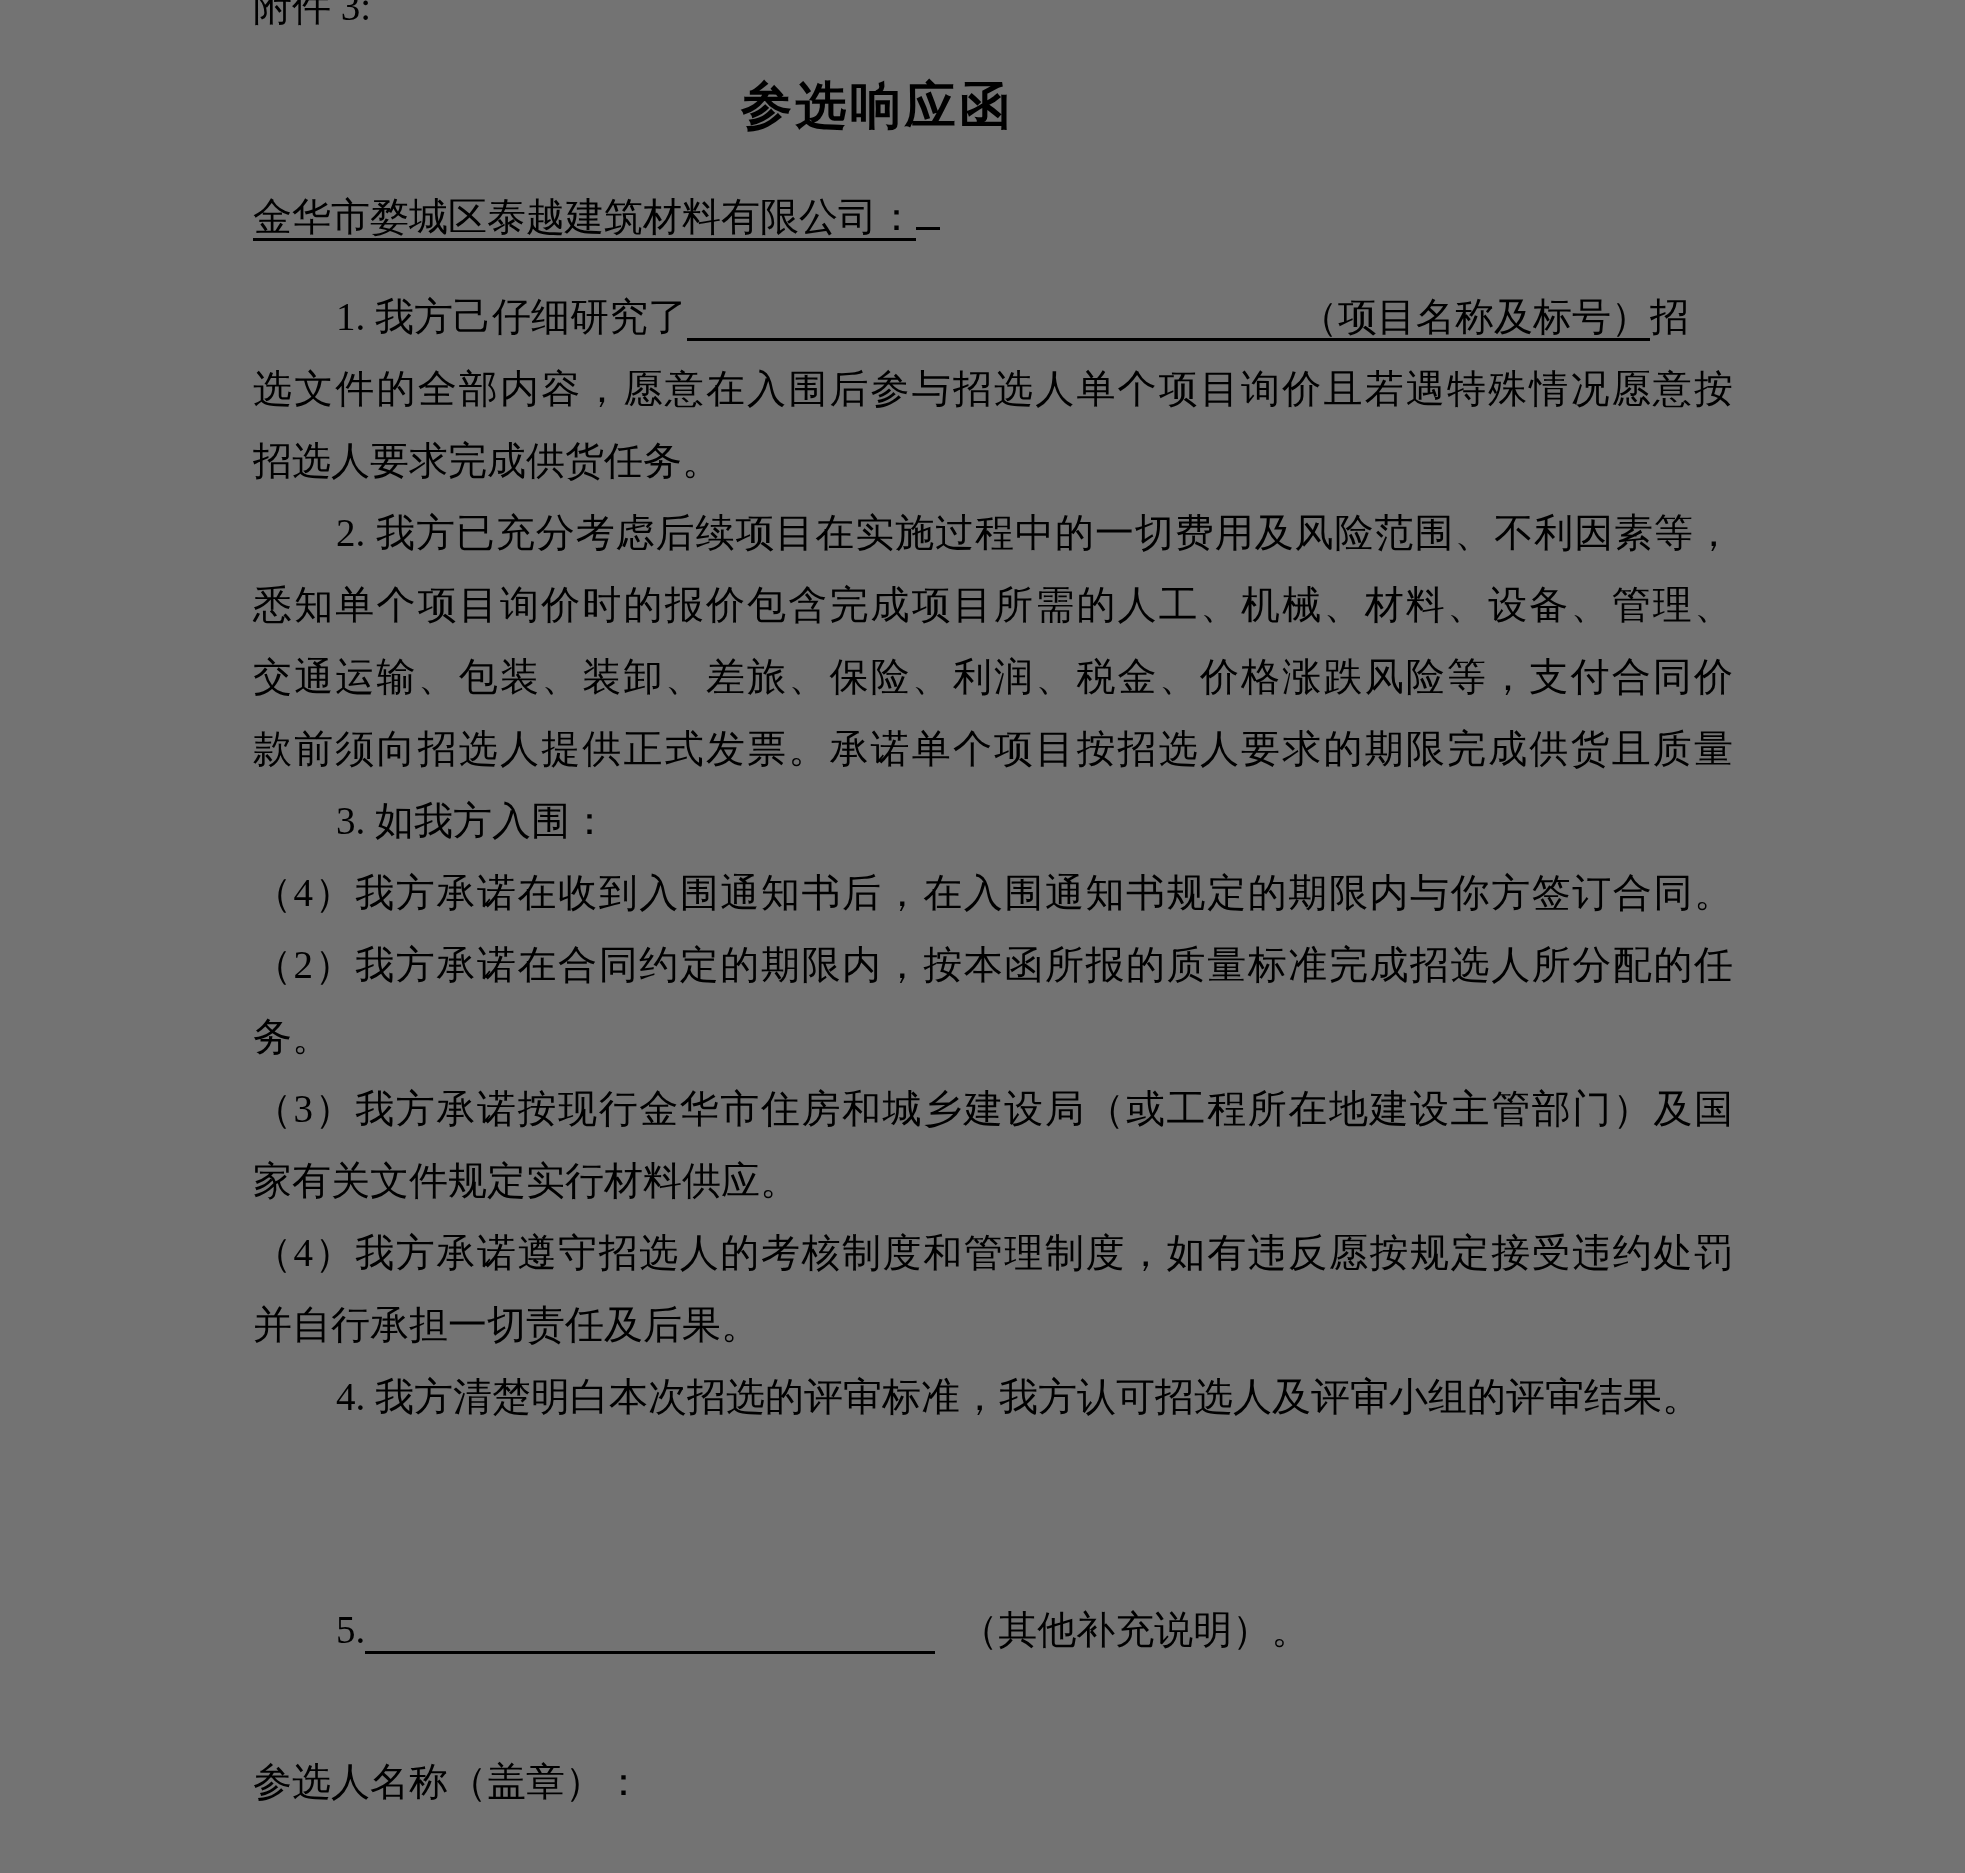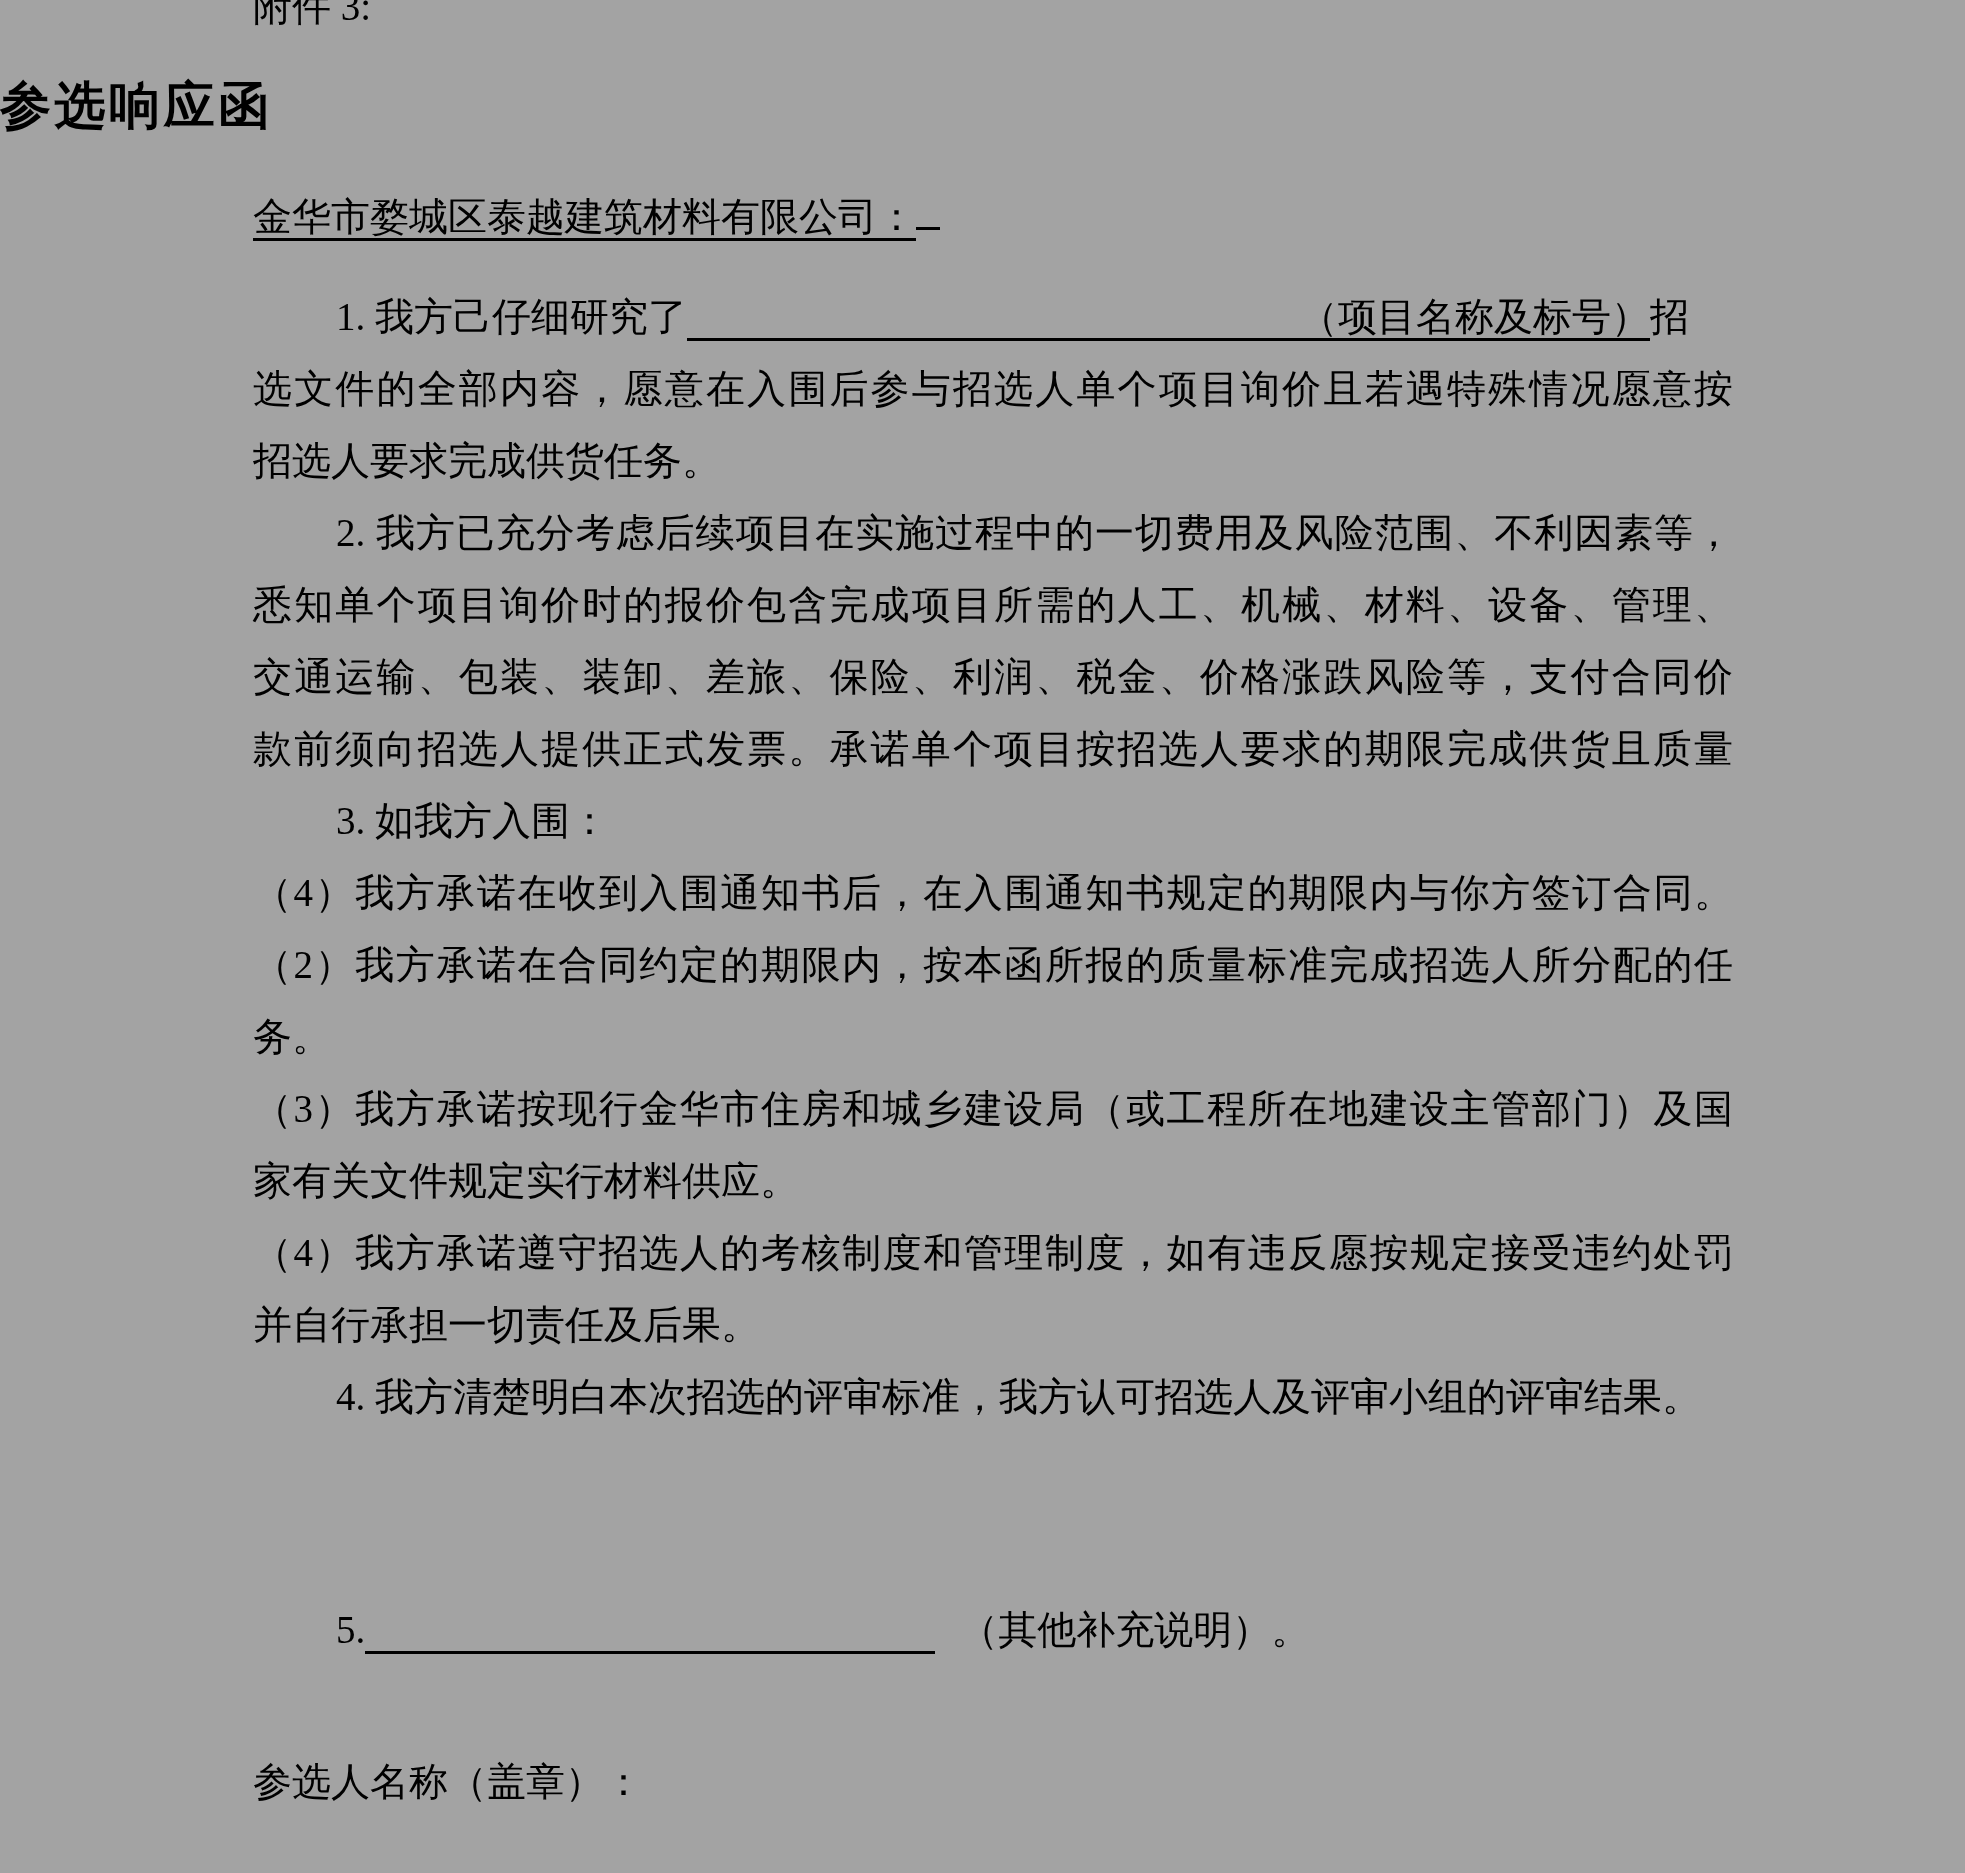--- a/index.html
+++ b/index.html
@@ -1,22 +1,22 @@
 <!DOCTYPE html>
 <html style="font-size:9.5px"><head>
 <meta charset="utf-8">
 <style>
   html,body{margin:0;padding:0;background:#ffffff;}
   .page{
-    position:relative;width:1965px;height:1874px;background:#a3a3a3;overflow:hidden;
+    position:relative;width:1965px;height:1874px;background:#737373;overflow:hidden;
     color:#000;font-family:"Liberation Serif","DejaVu Serif",serif;font-size:39px;
   }
   .abs{position:absolute;}
   .attachment{top:-13px;left:253px;line-height:39px;}
-  .title{top:78px;left:0;width:1755px;text-align:left;font-size:51px;font-weight:bold;line-height:57px;letter-spacing:3.6px;}
+  .title{top:78px;left:0;width:1755px;text-align:center;font-size:51px;font-weight:bold;line-height:57px;letter-spacing:3.6px;}
   .addressee{top:181px;left:253px;line-height:72px;}
   .bodyflow{top:281px;left:253px;width:1480px;line-height:72px;}
   .line{height:72px;}
   .indent{padding-left:83px;}
   .fill{text-align:justify;text-align-last:justify;}
   .u{border-bottom:3.6px solid #000;}
   .blank{display:inline-block;height:4.8px;vertical-align:baseline;}
   .blank.b1{width:612px;}
   .blank.b5{width:570px;}
   .para5{top:1594px;left:253px;line-height:72px;}

